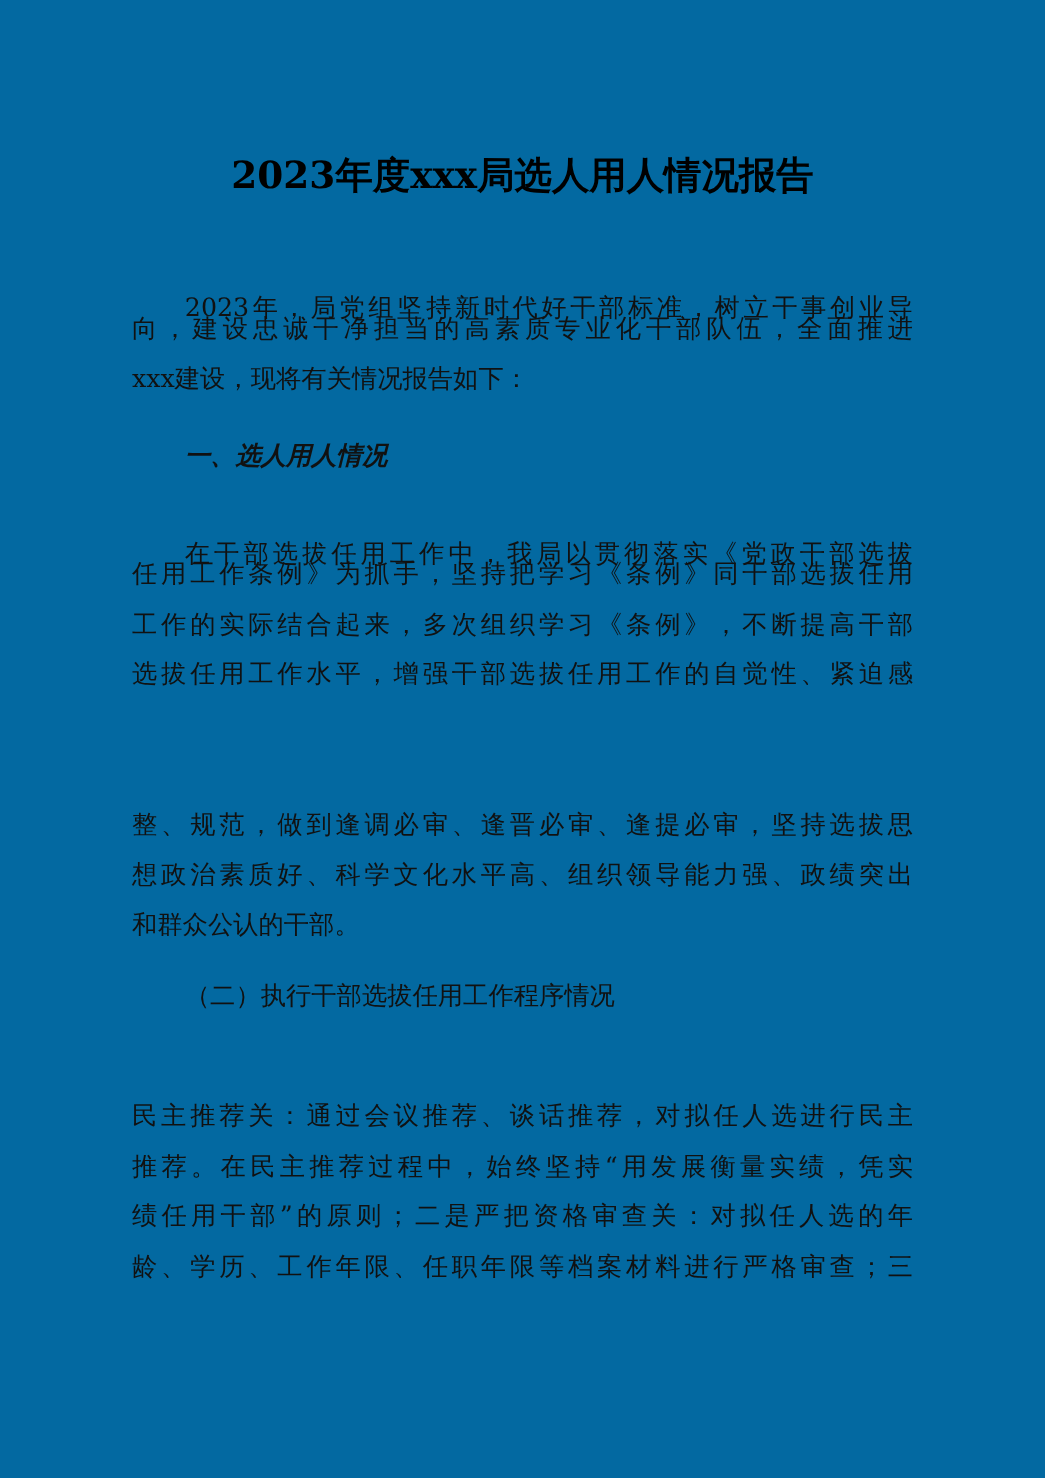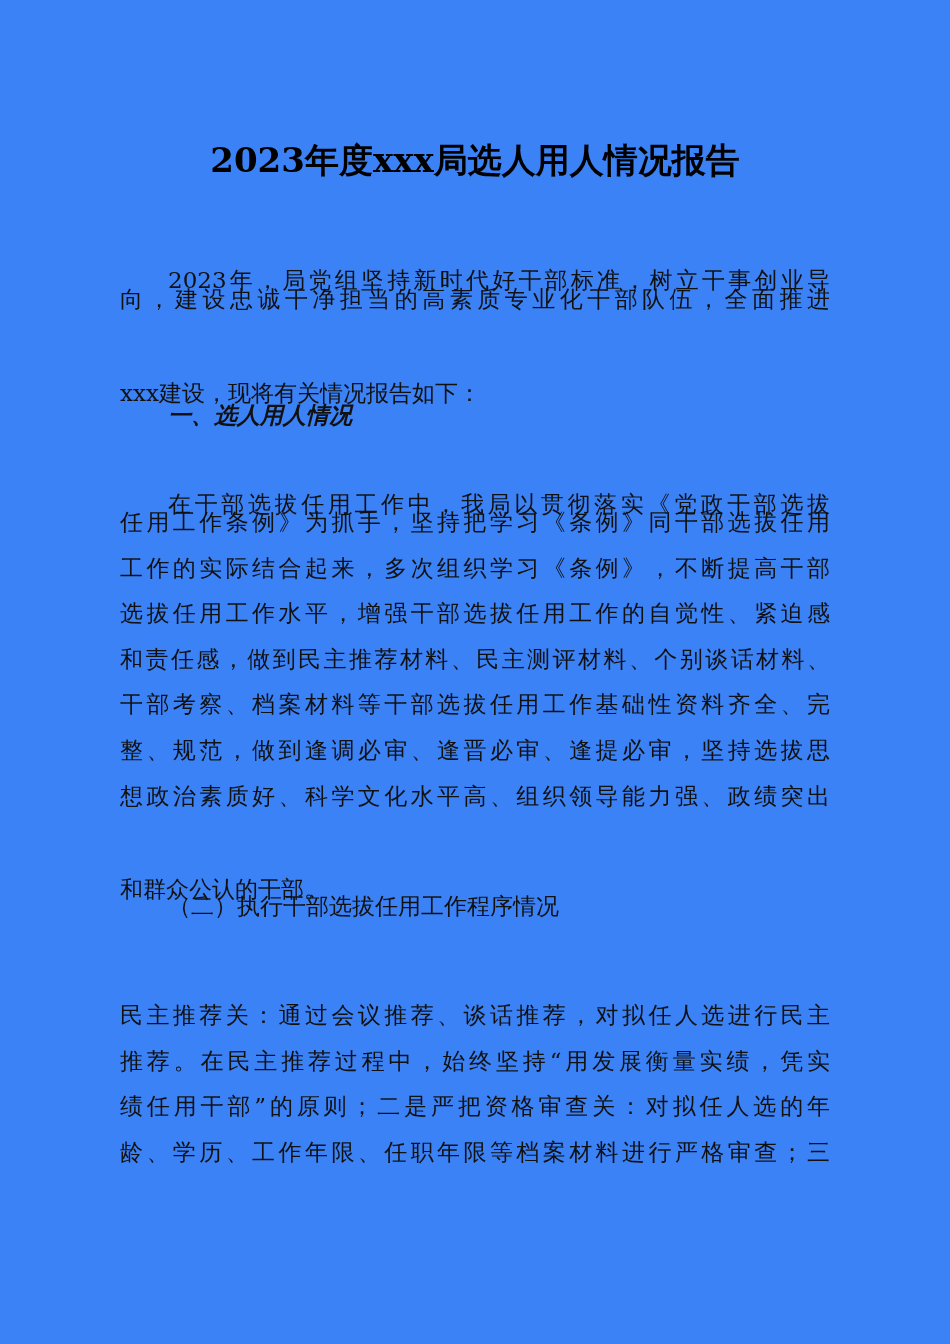--- a/index.html
+++ b/index.html
@@ -1,51 +1,49 @@
 <!DOCTYPE html>
 <html><head>
   <meta charset="utf-8">
   <style>
     html, body { margin: 0; padding: 0; background: #ffffff; }
     body { width: 950px; height: 1344px; position: relative; overflow: hidden; }
-    .page { position: absolute; left: 0; top: 0; width: 950px; height: 1344px; background: #3b82f6; }
+    .page { position: absolute; left: 0; top: 0; width: 950px; height: 1344px; background: #0369a1; }
     .title {
       position: absolute; left: 0; top: 136px; width: 950px; text-align: center;
       font-family: "DejaVu Serif", "Liberation Serif", serif; font-weight: bold;
       font-size: 34px; color: #000; letter-spacing: 0px; line-height: 48px;
     }
     .line {
       position: absolute; left: 120px; width: 710px;
       font-family: "DejaVu Serif", "Liberation Serif", serif;
       font-size: 23px; color: #111; line-height: 32px; white-space: nowrap;
       text-align: justify; text-align-last: justify;
     }
-    .line.last { text-align-last: left; margin-top: 48px; }
+    .line.last { text-align-last: left; }
     .line.indent { left: 168px; width: 662px; margin-top: 28px; }
     .heading1 { font-family: "DejaVu Sans", "Liberation Sans", sans-serif; font-weight: bold; text-align-last: left; font-style: italic; }
     .heading2 { text-align-last: left; left: 172px; }
   </style>
 </head>
 <body>
 
 <div class="page">
   <div class="title">2023年度xxx局选人用人情况报告</div>
 
   <div class="line indent" style="top:236px">2023年，局党组坚持新时代好干部标准，树立干事创业导</div>
   <div class="line" style="top:283px">向，建设忠诚干净担当的高素质专业化干部队伍，全面推进</div>
   <div class="line last" style="top:329px">xxx建设，现将有关情况报告如下：</div>
 
   <div class="line indent heading1" style="top:371px">一、选人用人情况</div>
 
   <div class="line indent" style="top:460px">在干部选拔任用工作中，我局以贯彻落实《党政干部选拔</div>
   <div class="line" style="top:506px">任用工作条例》为抓手，坚持把学习《条例》同干部选拔任用</div>
   <div class="line" style="top:552px">工作的实际结合起来，多次组织学习《条例》，不断提高干部</div>
   <div class="line" style="top:597px">选拔任用工作水平，增强干部选拔任用工作的自觉性、紧迫感</div>
-  <div class="line" style="top:643px">和责任感，做到民主推荐材料、民主测评材料、个别谈话材料、</div>
-  <div class="line" style="top:688px">干部考察、档案材料等干部选拔任用工作基础性资料齐全、完</div>
   <div class="line" style="top:780px">想政治素质好、科学文化水平高、组织领导能力强、政绩突出</div>
   <div class="line" style="top:734px">整、规范，做到逢调必审、逢晋必审、逢提必审，坚持选拔思</div>
   <div class="line last" style="top:825px">和群众公认的干部。</div>
 
   <div class="line indent heading2" style="top:862px">（二）执行干部选拔任用工作程序情况</div>
 
   <div class="line" style="top:1045px">推荐。在民主推荐过程中，始终坚持“用发展衡量实绩，凭实</div>
   <div class="line" style="top:999px">民主推荐关：通过会议推荐、谈话推荐，对拟任人选进行民主</div>
   <div class="line" style="top:1090px">绩任用干部”的原则；二是严把资格审查关：对拟任人选的年</div>
   <div class="line" style="top:1136px">龄、学历、工作年限、任职年限等档案材料进行严格审查；三</div>

